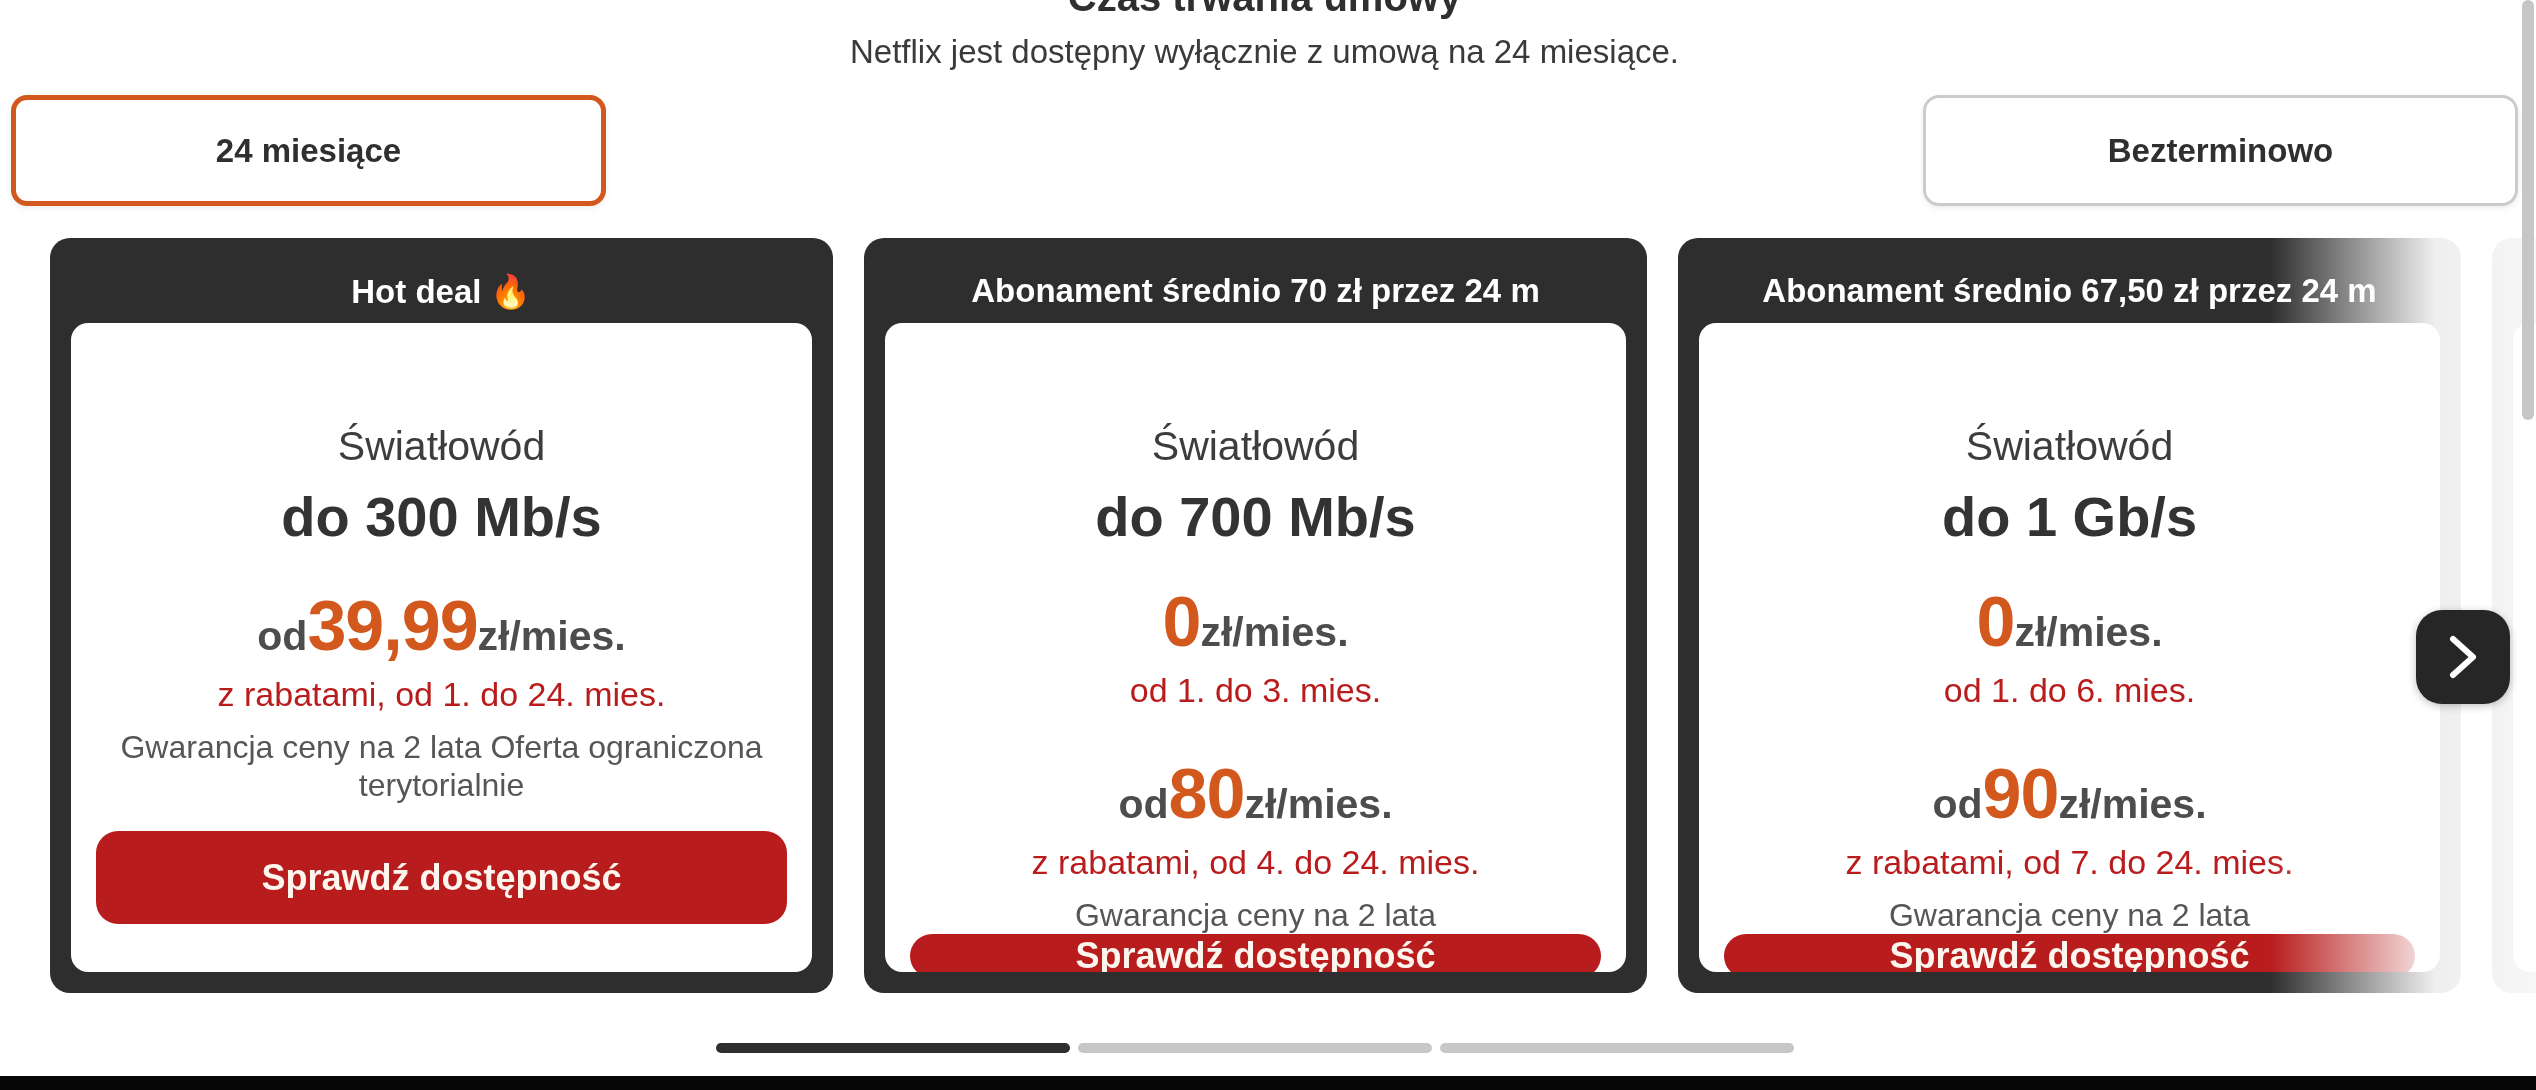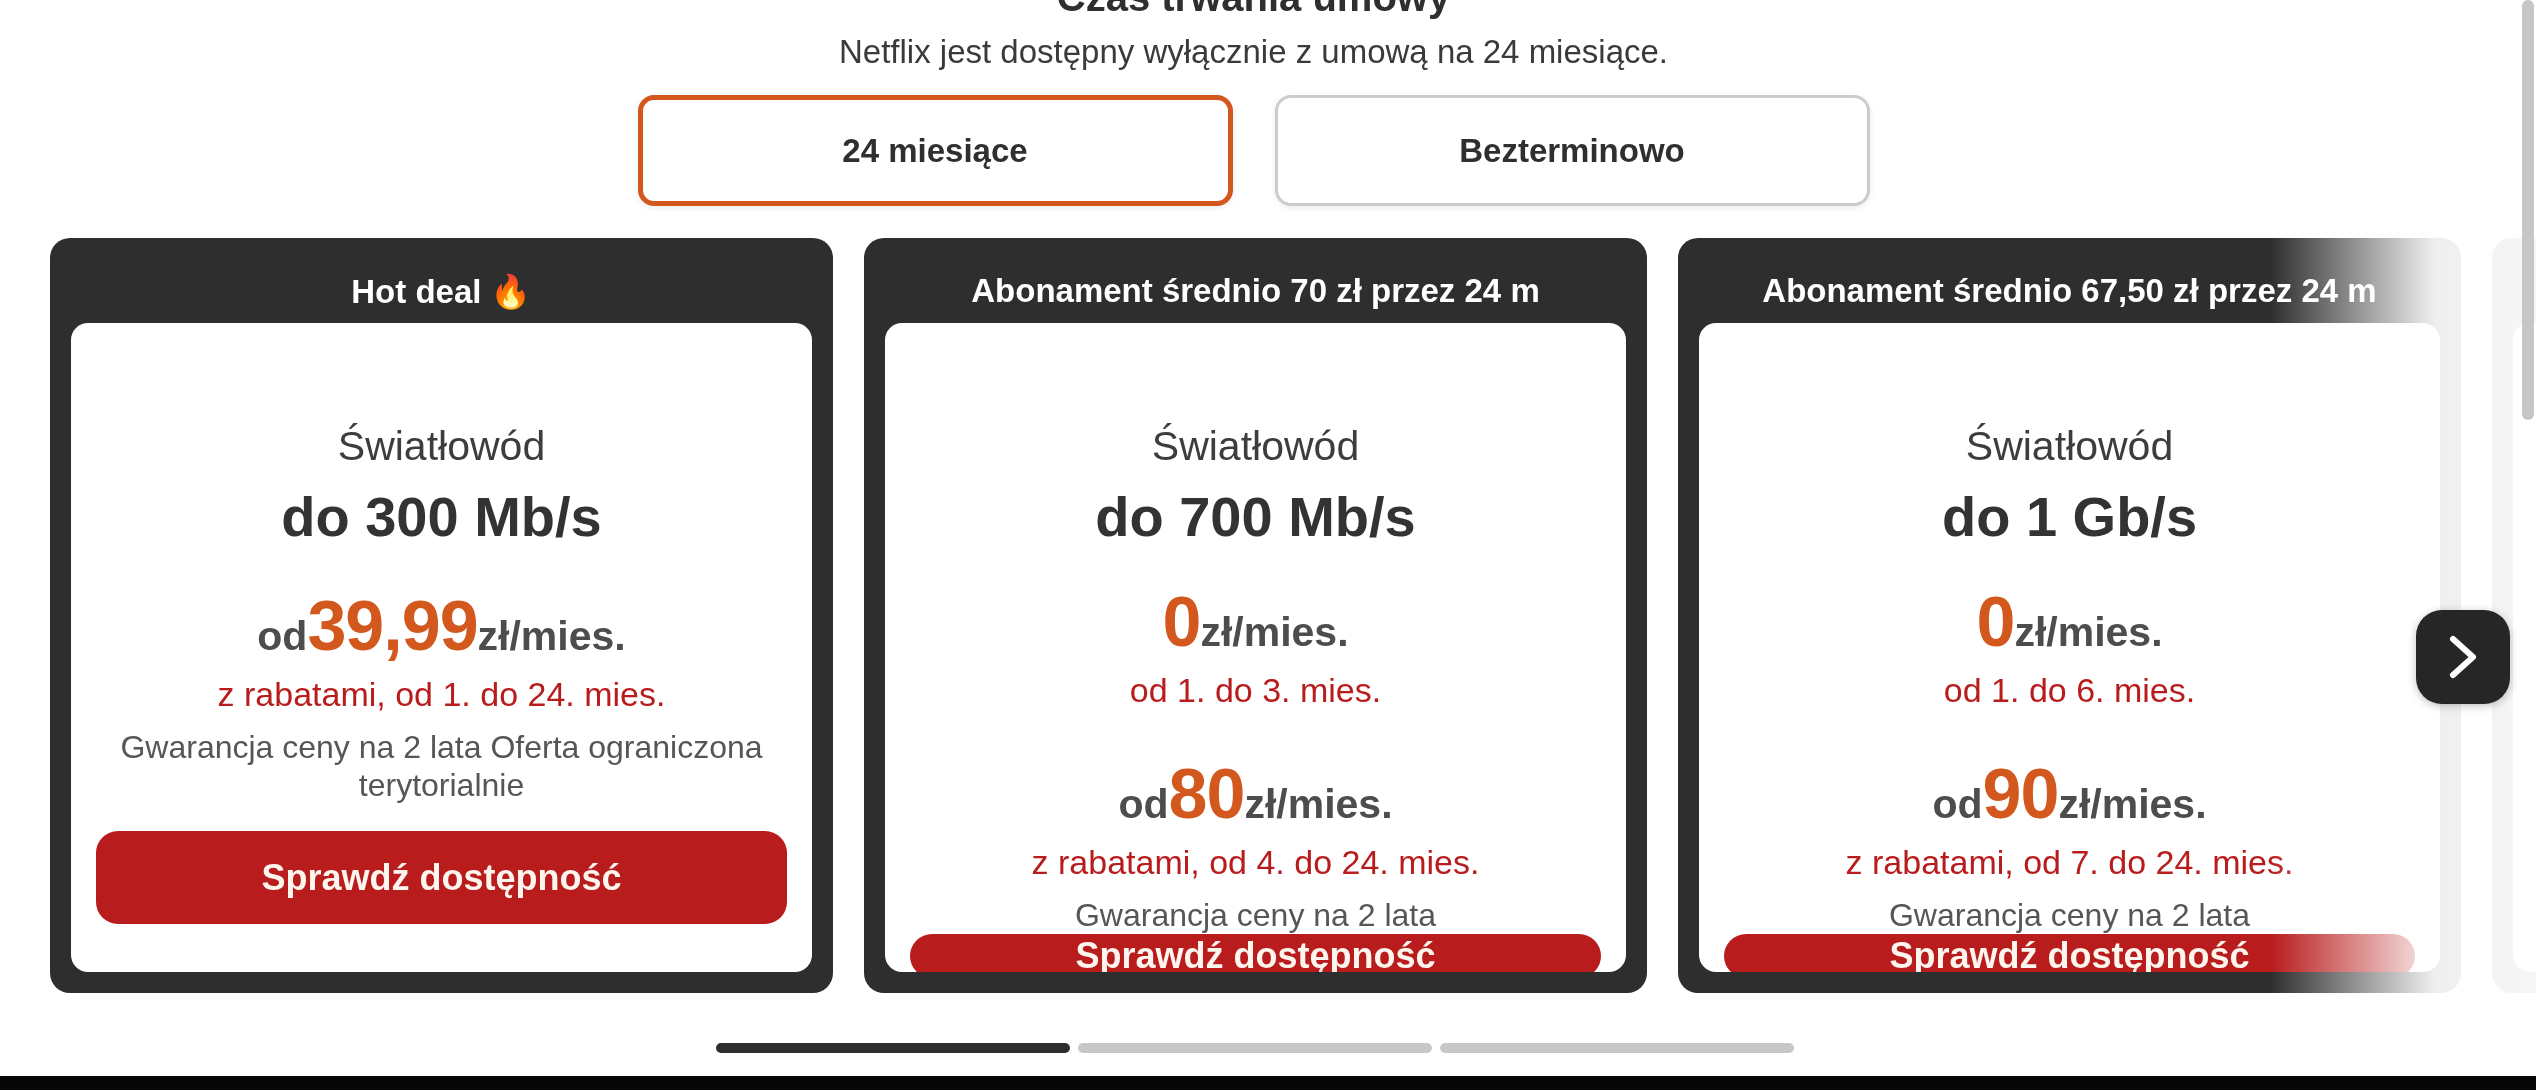--- a/index.html
+++ b/index.html
@@ -1,26 +1,26 @@
 <!DOCTYPE html>
 <html lang="pl"><head>
 <meta charset="utf-8">
 <style>
   html,body{margin:0;padding:0;background:#fff;}
   .page{
     position:relative;width:2536px;height:1090px;overflow:hidden;
     background:#fff;font-family:"Liberation Sans",sans-serif;color:#383838;
   }
   
-  .top{position:absolute;left:0;top:0;width:2507px;text-align:center;}
+  .top{position:absolute;left:11px;top:0;width:2507px;text-align:center;}
   .section-title{
     margin:-25px 0 0 0;font-size:40px;line-height:44px;font-weight:bold;color:#2f2f2f;
   }
   .subtitle{margin:14px 0 0 0;font-size:33px;line-height:38px;color:#3a3a3a;}
-  .toggle-row{margin-top:24px;display:flex;justify-content:center;gap:42px;}
+  .toggle-row{margin-top:24px;display:flex;justify-content:space-between;gap:42px;}
   .toggle{
     box-sizing:border-box;width:595px;height:111px;border-radius:16px;background:#fff;
     font-family:inherit;font-size:33px;font-weight:bold;color:#2f2f2f;cursor:pointer;
     border:3px solid #cbcbcb;box-shadow:0 2px 6px rgba(0,0,0,0.08);
     display:flex;align-items:center;justify-content:center;
   }
   .toggle.selected{border:5px solid #d2581d;}
   
   .carousel{position:absolute;left:50px;top:238px;height:755px;display:flex;gap:31px;}
   .card{

